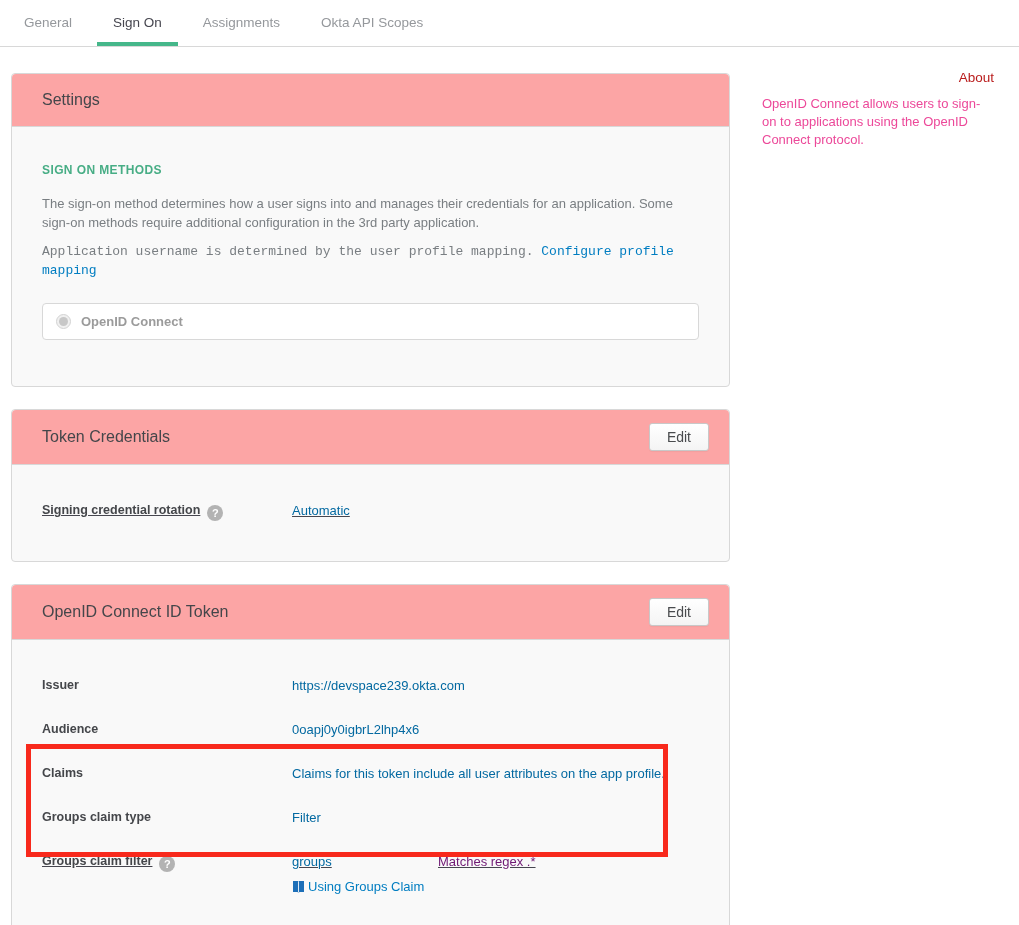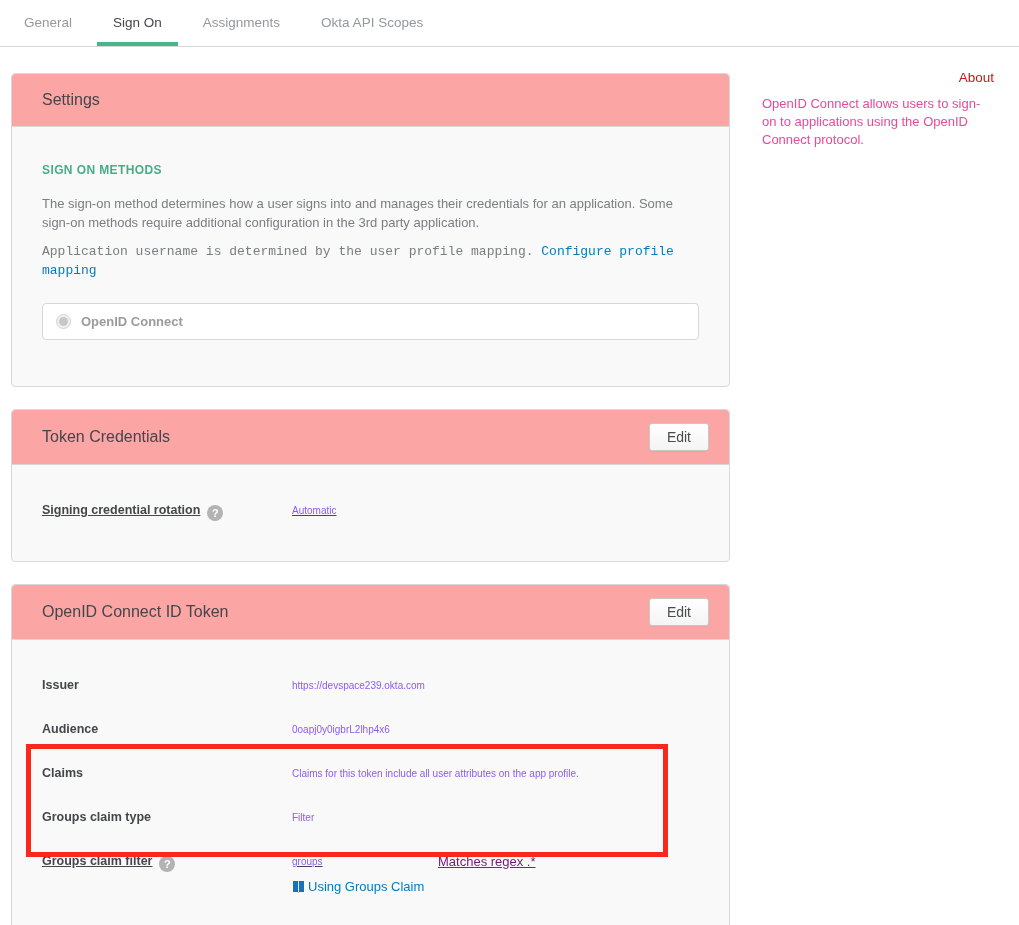--- a/index.html
+++ b/index.html
@@ -68,21 +68,21 @@
   .radio::after {
     content:""; width:9px; height:9px; border-radius:50%; background:#c7c7c7;
   }
   .method-label { margin-left:10px; font-size:13px; font-weight:bold; color:#9b9b9b; }
 
   
   .panel-body { padding:37px 30px 40px 30px; }
   .kv-row { display:grid; grid-template-columns:250px 146px auto; align-items:start; margin-bottom:27px; }
   .kv-row:last-child { margin-bottom:0;text-decoration:underline; }
   .kv-label { font-size:12.5px; font-weight:bold; color:#44464a; line-height:17px; }
-  .kv-value { font-size:10px; color:#8b5cf6; line-height:17px; }
+  .kv-value { font-size:13px; color:#0369a1; line-height:17px; }
   .kv-value2 { font-size:13px; color:#701a75; line-height:17px; }
   .help-icon {
     display:inline-block; width:16px; height:16px; border-radius:50%;
     background:#b3b3b3; color:#ffffff; font-size:11px; font-weight:bold;
     text-align:center; line-height:16px; margin-left:7px; vertical-align:-3px;
     cursor:pointer;
   }
   .doc-link {
     display:inline-flex; align-items:center; gap:3px;
     margin-top:9px; font-size:13px; color:#007dc1; text-decoration:none; cursor:pointer;

